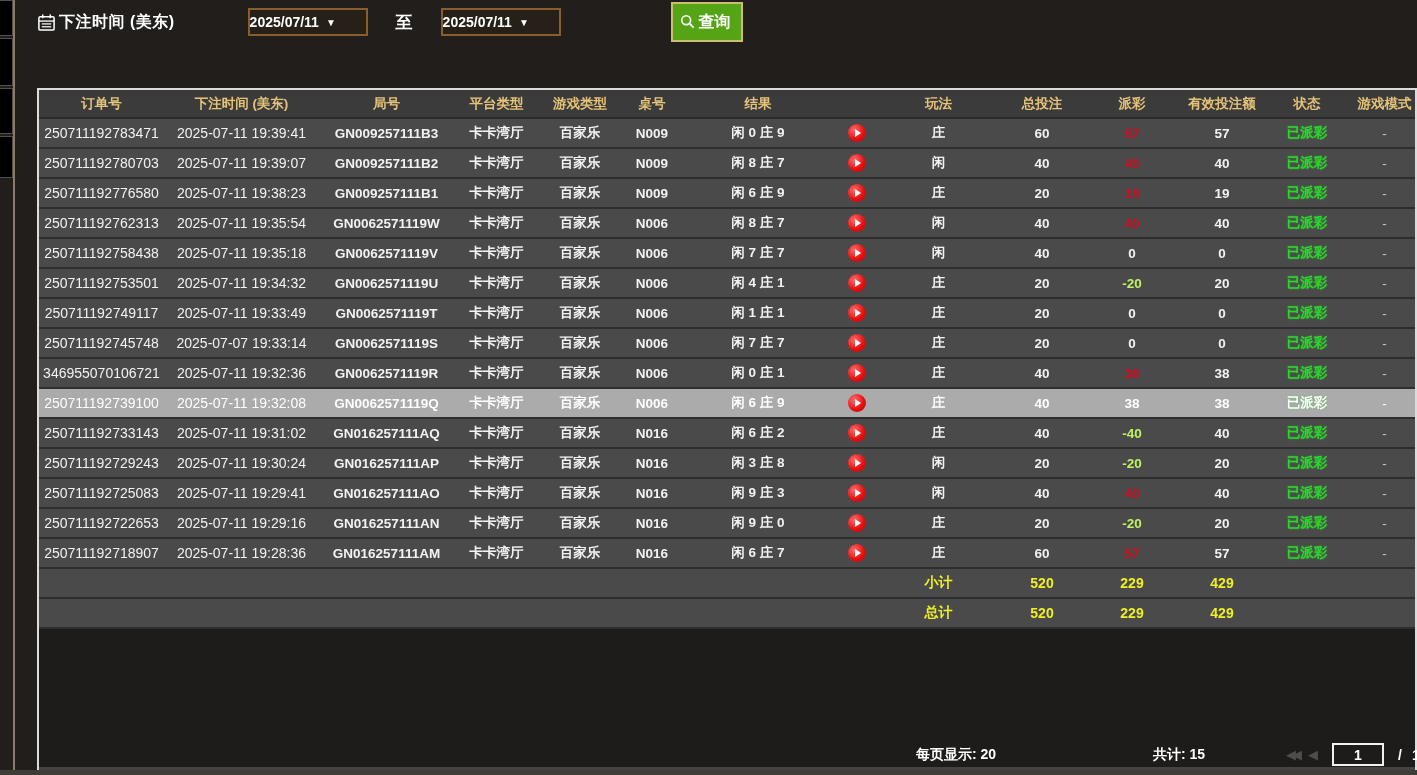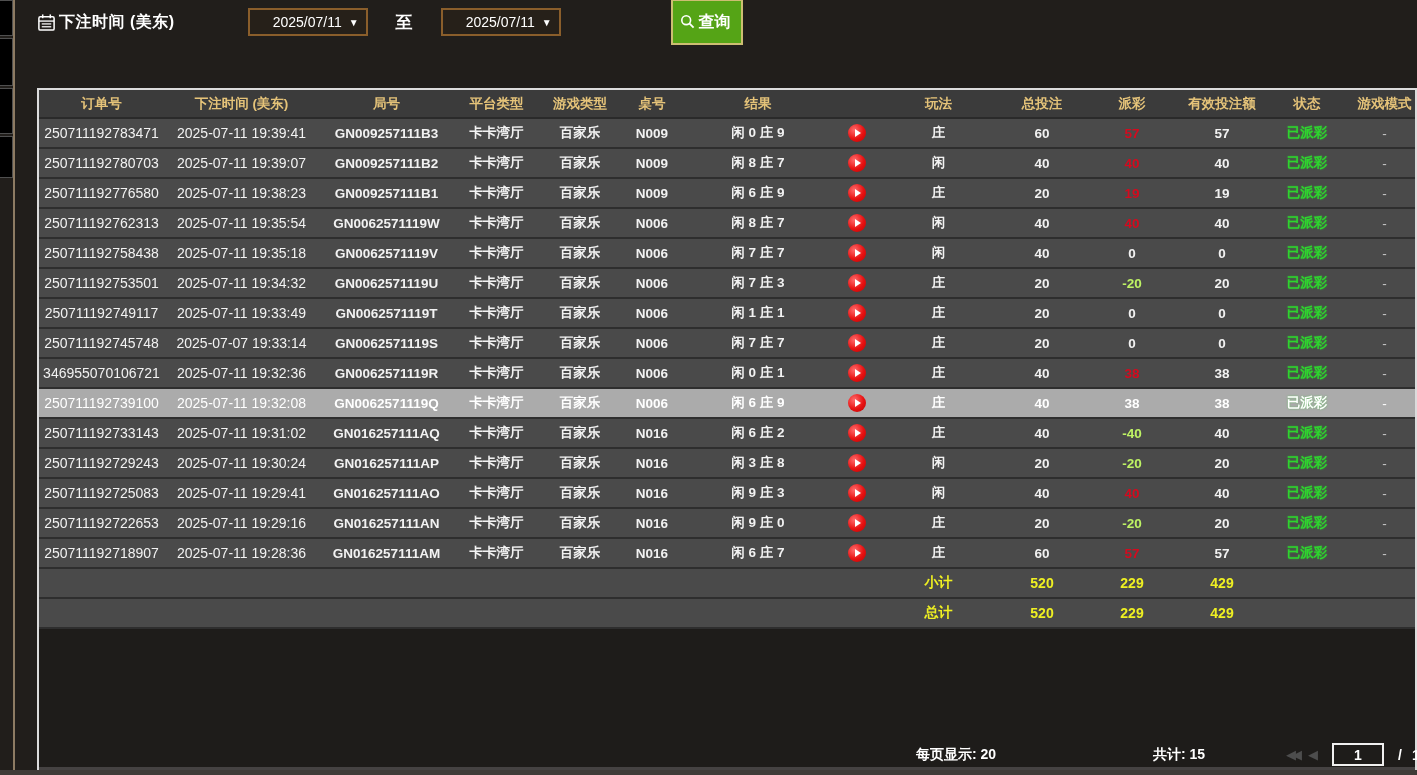--- a/index.html
+++ b/index.html
@@ -14,27 +14,27 @@
   .edge-col { position:absolute; left:0; top:0; width:13px; }
   .edge-box { width:13px; background:#000; border:1px solid #4f4f4f; border-left:none; margin-bottom:2px; }
   .tan-line { position:absolute; left:13px; top:0; width:2px; height:775px; background:#8d7b63; }
 
   
   .toolbar { position:absolute; left:37px; top:0; height:44px; display:flex; align-items:center; }
   .cal-icon { width:19px; height:19px; margin-right:3px; display:inline-block; }
   .tb-title { font-size:16px; font-weight:bold; color:#fff; letter-spacing:.5px; }
   .date-select {
     width:120px; height:28px; margin-left:0; background:#262019;
-    border:2px solid #8a5e2b; color:#fff; font-weight:normal; font-size:14px;
-    display:flex; align-items:center; justify-content:center; gap:7px; cursor:pointer;padding-left:16px;
+    border:2px solid #8a5e2b; color:#fff; font-weight:bold; font-size:14px;
+    display:flex; align-items:center; justify-content:flex-start; gap:7px; cursor:pointer;
   }
   .date-caret { font-size:10px; color:#fff; }
   .to-label { font-size:17px; font-weight:bold; margin:0 28px; color:#fff; }
   .search-btn {
-    margin-left:110px; height:46px; padding:0 10px 0 7px; background:#55a416;
+    margin-left:110px; height:40px; padding:0 10px 0 7px; background:#55a416;
     border:2px solid #cdbd72; color:#fff; font-weight:bold; font-size:16px;
     display:flex; align-items:center; gap:3px; cursor:pointer;
   }
   .mag-icon { width:16px; height:16px; }
 
   
   .table-wrap {
     position:absolute; left:37px; top:44px; width:1380px; height:693px;
     border:2px solid #dcdcdc; background:#1e1c1a; overflow:hidden;margin-top:44px;
   }
@@ -254,21 +254,21 @@
     <td class="cell-status">已派彩</td>
     <td class="cell-mode">-</td>
   </tr>
           <tr>
     <td class="cell-order">250711192753501</td>
     <td class="cell-time">2025-07-11 19:34:32</td>
     <td>GN0062571119U</td>
     <td>卡卡湾厅</td>
     <td>百家乐</td>
     <td>N006</td>
-    <td>闲 7 庄 3</td>
+    <td>闲 4 庄 1</td>
     <td>
       <span class="play-btn"><span class="play-tri"></span></span>
     </td>
     <td>庄</td>
     <td>20</td>
     <td class="cell-payout neg-green">-20</td>
     <td>20</td>
     <td class="cell-status">已派彩</td>
     <td class="cell-mode">-</td>
   </tr>

